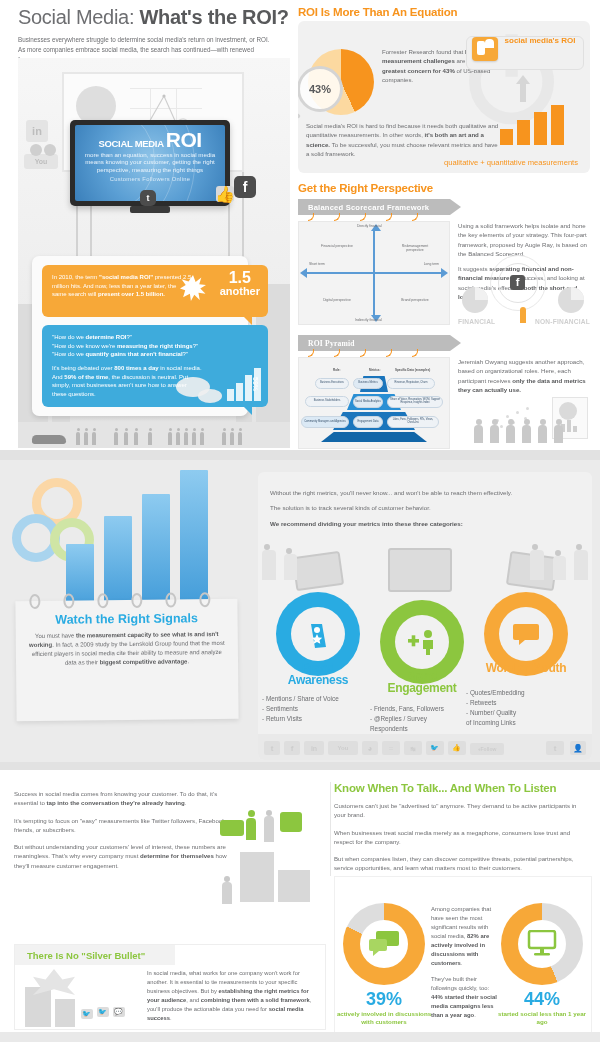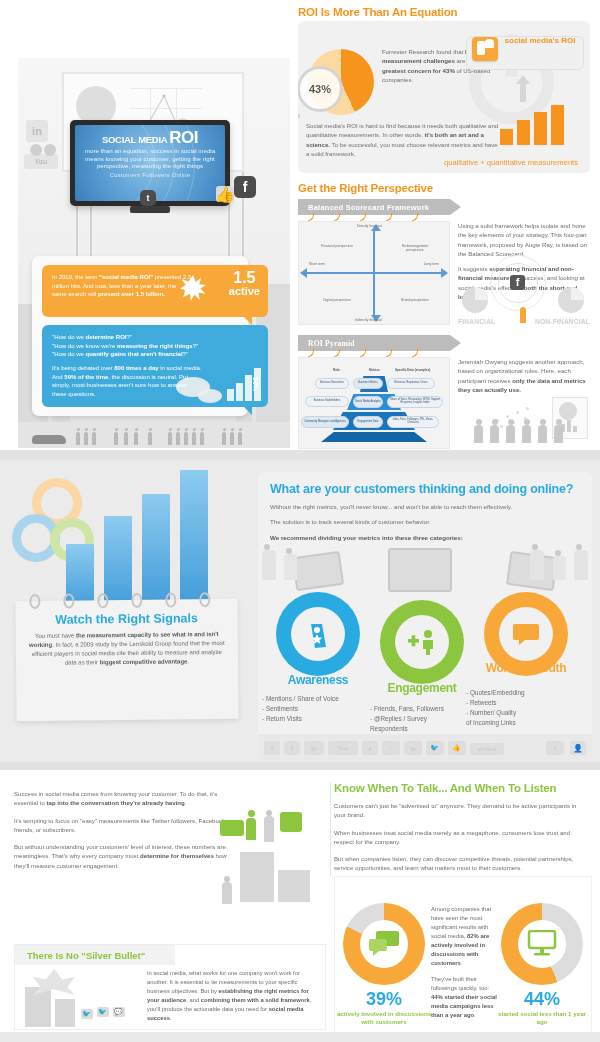--- a/index.html
+++ b/index.html
@@ -58,21 +58,21 @@
     box-shadow:0 3px 6px rgba(0,0,0,.22);
   }
   #tv-screen {
     width:100%; height:100%; border-radius:2px;
     background:radial-gradient(circle at 50% 45%, #8fc4e8 0%, #5b9fd4 55%, #3a7fba 100%);
     position:relative; overflow:hidden; text-align:center;
   }
   .ripple { position:absolute; border:1px solid rgba(255,255,255,.22); border-radius:50%; }
   #tv-text { position:relative; padding-top:5px; }
   #tv-l1 { font-size:9.5px; font-weight:bold; color:#fff; line-height:.95; letter-spacing:-.3px;}
-  #tv-l1 .big { font-size:17px; letter-spacing:-.5px; }
+  #tv-l1 .big { font-size:21px; letter-spacing:-.5px; }
   #tv-l2 { font-size:6.2px; color:#eaf4fc; line-height:1.2; margin-top:1px; }
   #tv-l3 { font-size:5.8px; color:#d7eaf8; margin-top:3px; letter-spacing:.3px; }
   #tv-led { position:absolute; right:5px; bottom:3px; width:3px; height:3px; background:#7fd8ff; border-radius:50%; }
   #tv-stand { position:absolute; left:112px; top:148px; width:40px; height:7px; background:#3a3a3a; border-radius:2px;}
 
   
   .sicon { position:absolute; background:#e4e4e4; border-radius:3px; color:#bdbdbd;
            font-weight:bold; display:flex; align-items:center; justify-content:center; }
   .sicon-dark { background:#4c4c4c; color:#fff; border-radius:5px; }
 
@@ -271,20 +271,27 @@
 <body>
 
 <div id="page">
 
   <div class="band" id="band-top"></div>
   <div class="band-gap" style="top:450px;"></div>
   <div class="band" id="band-mid"></div>
   <div class="band-gap" style="top:762px;"></div>
   <div class="band" id="band-bottom"></div>
 
+  <div id="header">
+    <div id="title">
+      <span>Social Media:</span>
+      <b>What's the ROI?</b>
+    </div>
+    <div id="subtitle">Businesses everywhere struggle to determine social media's return on investment, or ROI. As more companies embrace social media, the search has continued—with renewed force.</div>
+  </div>
 
   <div id="illus">
 
     <div class="bldg" style="left:0;width:30px;height:120px;"></div>
     <div class="bldg" style="left:34px;width:18px;height:80px;"></div>
     <div class="bldg" style="right:0;width:34px;height:140px;"></div>
     <div class="bldg" style="right:38px;width:16px;height:70px;"></div>
 
     <div class="tower" style="left:58px;top:18px;width:16px;height:190px;"></div>
     <div class="tower" style="right:46px;top:18px;width:16px;height:190px;"></div>
@@ -343,21 +350,21 @@
     <div class="sicon" style="right:56px;top:128px;width:18px;height:16px;background:#d9d9d9;">👍</div>
 
     <div id="card-wrap">
       <div class="bubble" id="bub-orange">
         <div class="bub-txt">
           <span>In 2010, the term </span><b>"social media ROI"</b><span> presented 2.5 million hits. And now, less than a year later, the same search will </span><b>present over 1.5 billion.</b>
         </div>
         <div class="starburst"></div>
         <div id="stat-15">
           <div>1.5</div>
-          <div style="font-size:11px;">active</div>
+          <div style="font-size:11px;">another</div>
         </div>
       </div>
 
       <div class="bubble" id="bub-blue">
         <div class="bub-txt" style="width:150px;">
           <div><span>"How do we </span><b>determine ROI</b><span>?"</span></div>
           <div><span>"How do we know we're </span><b>measuring the right things</b><span>?"</span></div>
           <div><span>"How do we </span><b>quantify gains that aren't financial</b><span>?"</span></div>
           <div style="margin-top:5px;"><span>It's being debated over </span><b>800 times a day</b><span> in social media. And </span><b>59% of the time</b><span>, the discussion is neutral. Put simply, most businesses aren't sure how to answer these questions.</span></div>
         </div>
@@ -558,21 +565,20 @@
     <div class="spiral" style="left:116px;"></div>
     <div class="spiral" style="left:150px;"></div>
     <div class="spiral" style="left:184px;"></div>
     <h3>Watch the Right Signals</h3>
     <p>
       <span>You must have </span><b>the measurement capacity to see what is and isn't working</b><span>. In fact, a 2009 study by the Lenskold Group found that the most efficient players in social media cite their ability to measure and analyze data as their </span><b>biggest competitive advantage</b><span>.</span>
     </p>
   </div>
 
   <div id="cust-panel">
-    <div class="h-blue" style="font-size:12.5px;">What are your customers thinking and doing online?</div>
     <div class="sub">Without the right metrics, you'll never know... and won't be able to reach them effectively.</div>
     <div class="sub">The solution is to track several kinds of customer behavior.</div>
     <div class="sub bold">We recommend dividing your metrics into these three categories:</div>
 
     <div class="monitor" style="left:36px;top:82px;width:48px;height:34px;transform:rotate(-8deg);"></div>
     <div class="monitor" style="left:130px;top:76px;width:64px;height:44px;"></div>
     <div class="monitor" style="right:36px;top:82px;width:48px;height:34px;transform:rotate(8deg);"></div>
 
     <div class="cperson" style="left:4px;top:78px;background:#e4e4e4;width:14px;height:30px;"></div>
     <div class="cperson" style="left:26px;top:82px;background:#e6e6e6;width:13px;height:26px;"></div>

